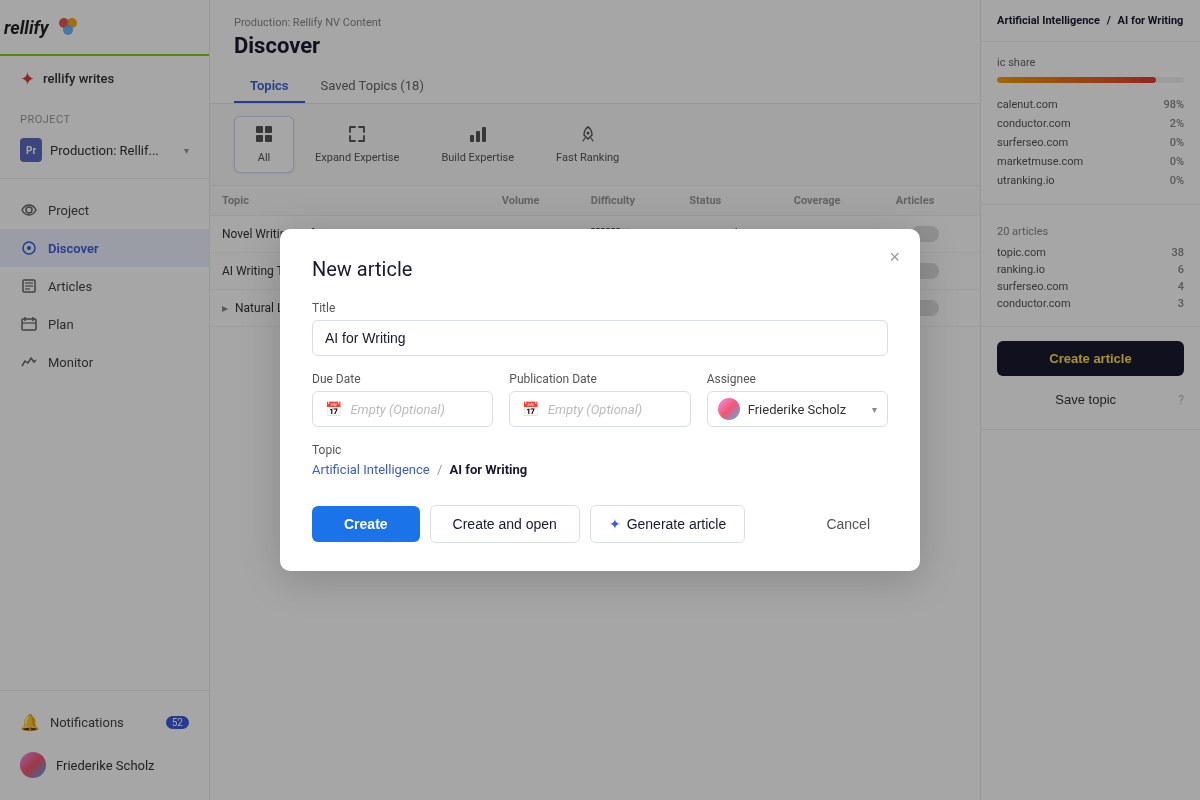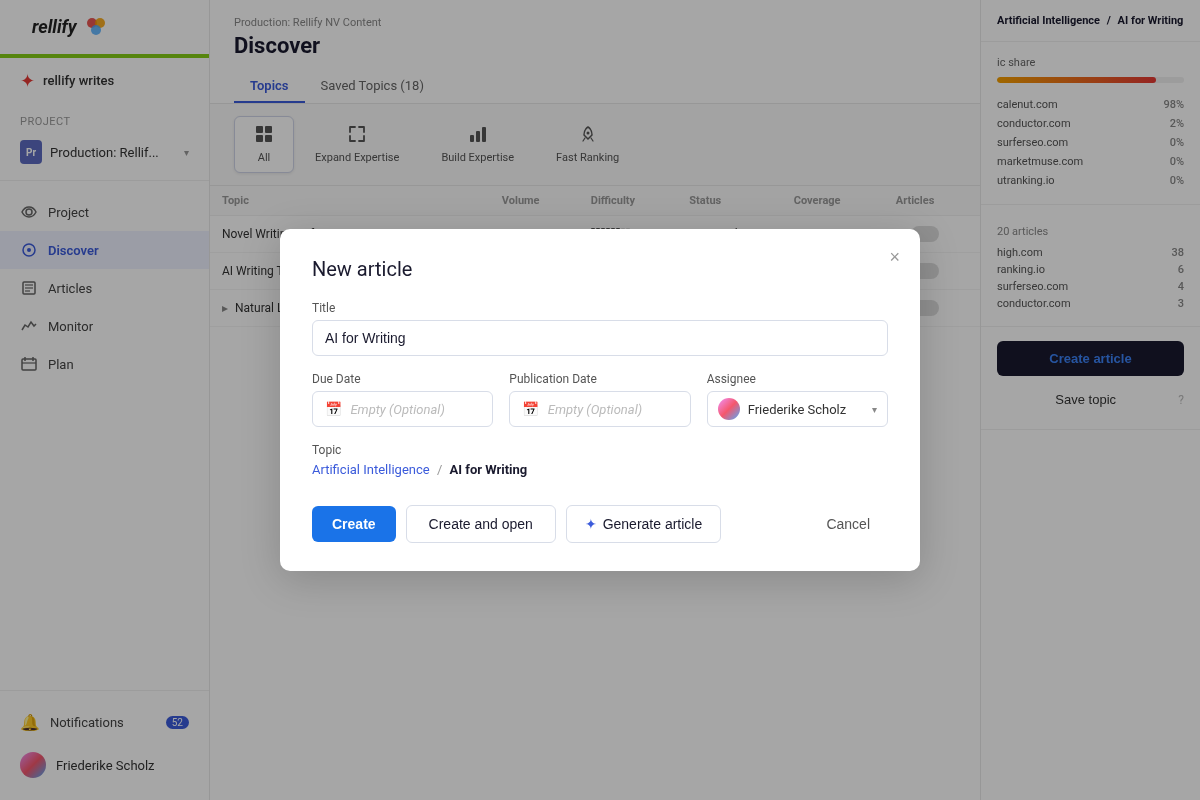--- a/index.html
+++ b/index.html
@@ -3,21 +3,21 @@
   <meta charset="utf-8">
   <style>
     * { box-sizing: border-box; margin: 0; padding: 0; }
     body { font-family: -apple-system, BlinkMacSystemFont, 'Segoe UI', Roboto, sans-serif; background: #f5f5f5; width: 1200px; height: 800px; overflow: hidden; position: relative; }
 
     
     .app-container { display: flex; width: 1200px; height: 800px; }
 
     
     .sidebar { width: 210px; min-width: 210px; background: #fff; border-right: 1px solid #e8e8e8; display: flex; flex-direction: column; height: 800px; }
-    .sidebar-logo { padding: 16px 32px; display: flex; align-items: flex-start; gap: 8px; border-bottom: 4px solid #84cc16; }
+    .sidebar-logo { padding: 16px 4px; display: flex; align-items: flex-end; gap: 8px; border-bottom: 2px solid #84cc16; }
     .logo-text { font-size: 20px; font-weight: 700; color: #1a1a2e; }
 
     .sidebar-workspace { padding: 12px 20px; display: flex; align-items: center; gap: 8px; }
     .workspace-name { font-size: 13px; color: #333; font-weight: 500; }
 
     .sidebar-section-label { padding: 12px 20px 4px; font-size: 11px; color: #999; text-transform: uppercase; letter-spacing: 0.5px; }
     .sidebar-project { padding: 8px 20px; display: flex; align-items: center; gap: 8px; }
     .project-badge { width: 22px; height: 24px; background: #5c6bc0; border-radius: 4px; display: flex; align-items: center; justify-content: center; font-size: 10px; color: #fff; font-weight: 700; }
     .project-name { font-size: 13px; color: #333; flex: 1; }
     .project-chevron { color: #999; font-size: 10px; }
@@ -80,21 +80,21 @@
     .domain-list { }
     .domain-row { display: flex; align-items: center; justify-content: space-between; padding: 3px 0; font-size: 11px; }
     .domain-name { color: #555; }
     .domain-pct { color: #888; font-weight: 500; }
 
     .article-count { font-size: 11px; color: #888; padding: 6px 0; }
     .article-domain-row { display: flex; align-items: center; justify-content: space-between; padding: 2px 0; font-size: 11px; }
     .art-name { color: #555; }
     .art-count { color: #888; font-weight: 500; }
 
-    .rp-btn-primary { width: 100%; padding: 10px; background: #1a1a2e; color: #3b82f6; border: none; border-radius: 6px; font-size: 13px; font-weight: 600; cursor: pointer; margin-bottom: 8px; }
+    .rp-btn-primary { width: 100%; padding: 10px; background: #1a1a2e; color: #fde047; border: none; border-radius: 6px; font-size: 13px; font-weight: 600; cursor: pointer; margin-bottom: 8px; }
     .rp-btn-secondary { width: 100%; padding: 8px; background: transparent; color: #333; border: none; font-size: 13px; cursor: pointer; display: flex; align-items: center; justify-content: center; gap: 4px; }
     .rp-help { color: #bbb; font-size: 12px; cursor: pointer; }
 
     
     .overlay { position: absolute; top: 0; left: 0; width: 1200px; height: 800px; background: rgba(0,0,0,0.35); z-index: 100; display: flex; align-items: center; justify-content: center; }
 
     
     .modal { background: #fff; border-radius: 10px; width: 640px; padding: 28px 32px; position: relative; box-shadow: 0 8px 40px rgba(0,0,0,0.18); }
     .modal-title { font-size: 20px; font-weight: 400; color: #1a1a2e; margin-bottom: 20px; }
     .modal-close { position: absolute; top: 18px; right: 20px; background: none; border: none; font-size: 18px; color: #999; cursor: pointer; }
@@ -108,21 +108,21 @@
     .assignee-select { display: flex; align-items: center; gap: 8px; padding: 6px 10px; border: 1px solid #d8dde8; border-radius: 6px; background: #fff; cursor: pointer; }
     .assignee-avatar { width: 22px; height: 22px; border-radius: 50%; background: linear-gradient(135deg, #f093fb, #f5576c, #4facfe); }
     .assignee-name { font-size: 13px; color: #333; flex: 1; }
     .assignee-arrow { font-size: 10px; color: #888; }
     .topic-section { margin-top: 16px; }
     .topic-path { font-size: 13px; color: #3b5bdb; }
     .topic-path .topic-strong { font-weight: 700; color: #1a1a2e; }
     .topic-sep { color: #999; margin: 0 4px; }
 
     .modal-actions { display: flex; align-items: center; gap: 10px; margin-top: 28px; }
-    .btn-primary { padding: 10px 20px; background: #1a73e8; color: #fff; border: none; border-radius: 6px; font-size: 14px; font-weight: 600; cursor: pointer; }
+    .btn-primary { padding: 10px 32px; background: #1a73e8; color: #fff; border: none; border-radius: 6px; font-size: 14px; font-weight: 600; cursor: pointer; }
     .btn-secondary { padding: 10px 22px; background: #fff; color: #1a1a2e; border: 1px solid #d8dde8; border-radius: 6px; font-size: 14px; cursor: pointer; }
     .btn-generate { padding: 10px 18px; background: #fff; color: #1a1a2e; border: 1px solid #d8dde8; border-radius: 6px; font-size: 14px; cursor: pointer; display: flex; align-items: center; gap: 6px; }
     .generate-icon { font-size: 14px; color: #3b5bdb; }
     .btn-cancel { padding: 10px 18px; background: transparent; color: #555; border: none; font-size: 14px; cursor: pointer; margin-left: auto; }
   </style>
 </head>
 <body>
 
 <div class="app-container">
 
@@ -176,35 +176,35 @@
             <line x1="4" y1="5" x2="12" y2="5" stroke="#666" stroke-width="1.2"></line>
             <line x1="4" y1="8" x2="12" y2="8" stroke="#666" stroke-width="1.2"></line>
             <line x1="4" y1="11" x2="9" y2="11" stroke="#666" stroke-width="1.2"></line>
           </svg>
         </span>
         <span class="nav-label">Articles</span>
       </div>
       <div class="nav-item">
         <span class="nav-icon">
           <svg width="16" height="16" viewBox="0 0 16 16" fill="none">
-            <polyline points="1,12 4,7 7,9 10,4 13,8 15,6" stroke="#666" stroke-width="1.5" fill="none"></polyline>
-          </svg>
-        </span>
-        <span class="nav-label">Monitor</span>
-      </div>
-      <div class="nav-item">
-        <span class="nav-icon">
-          <svg width="16" height="16" viewBox="0 0 16 16" fill="none">
             <rect x="1" y="3" width="14" height="11" rx="1" stroke="#666" stroke-width="1.5"></rect>
             <line x1="4" y1="1" x2="4" y2="5" stroke="#666" stroke-width="1.5"></line>
             <line x1="12" y1="1" x2="12" y2="5" stroke="#666" stroke-width="1.5"></line>
             <line x1="1" y1="7" x2="15" y2="7" stroke="#666" stroke-width="1.2"></line>
           </svg>
         </span>
         <span class="nav-label">Plan</span>
+      </div>
+      <div class="nav-item">
+        <span class="nav-icon">
+          <svg width="16" height="16" viewBox="0 0 16 16" fill="none">
+            <polyline points="1,12 4,7 7,9 10,4 13,8 15,6" stroke="#666" stroke-width="1.5" fill="none"></polyline>
+          </svg>
+        </span>
+        <span class="nav-label">Monitor</span>
       </div>
     </nav>
 
     <div class="sidebar-bottom">
       <div class="notif-item">
         <span style="font-size:16px; color:#666;">🔔</span>
         <span style="font-size:13px; color:#444;">Notifications</span>
         <span class="notif-badge">52</span>
       </div>
       <div class="user-item">
@@ -391,21 +391,21 @@
         </div>
         <div class="domain-row">
           <span class="domain-name">utranking.io</span>
           <span class="domain-pct">0%</span>
         </div>
       </div>
     </div>
     <div class="rp-section">
       <div class="article-count">20 articles</div>
       <div class="article-domain-row">
-        <span class="art-name">high.com</span>
+        <span class="art-name">topic.com</span>
         <span class="art-count">38</span>
       </div>
       <div class="article-domain-row">
         <span class="art-name">ranking.io</span>
         <span class="art-count">6</span>
       </div>
       <div class="article-domain-row">
         <span class="art-name">surferseo.com</span>
         <span class="art-count">4</span>
       </div>

